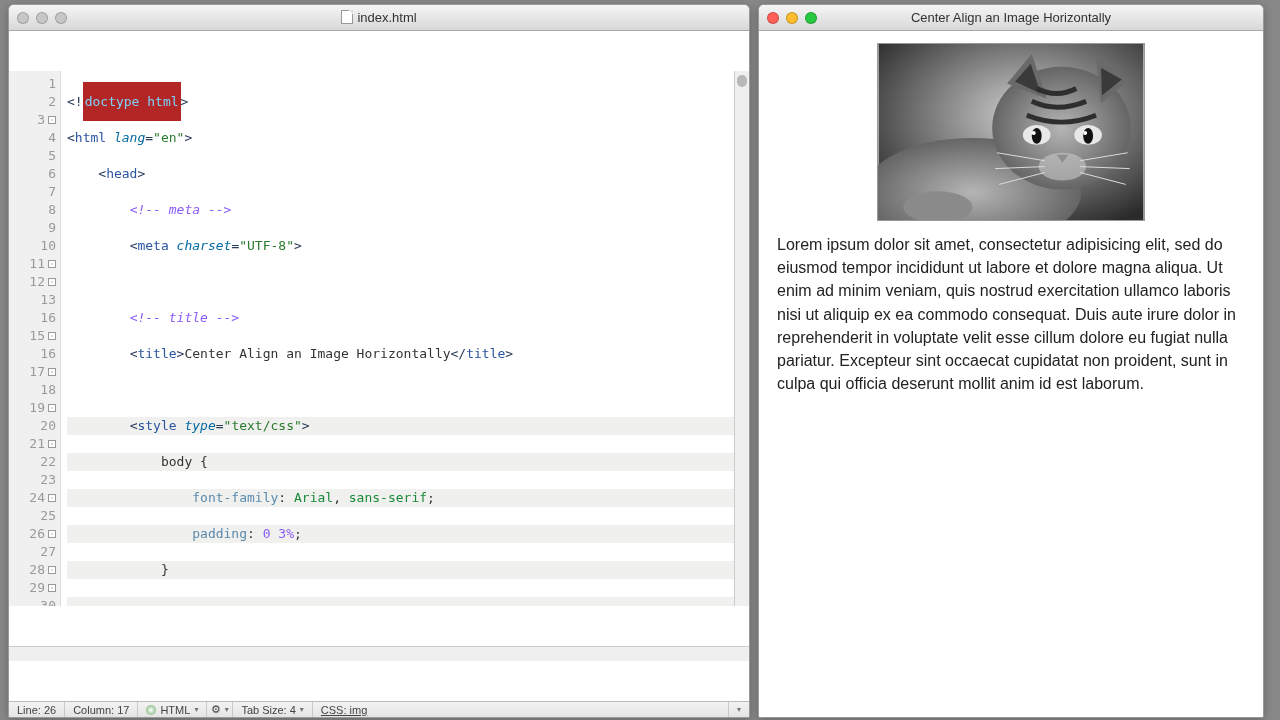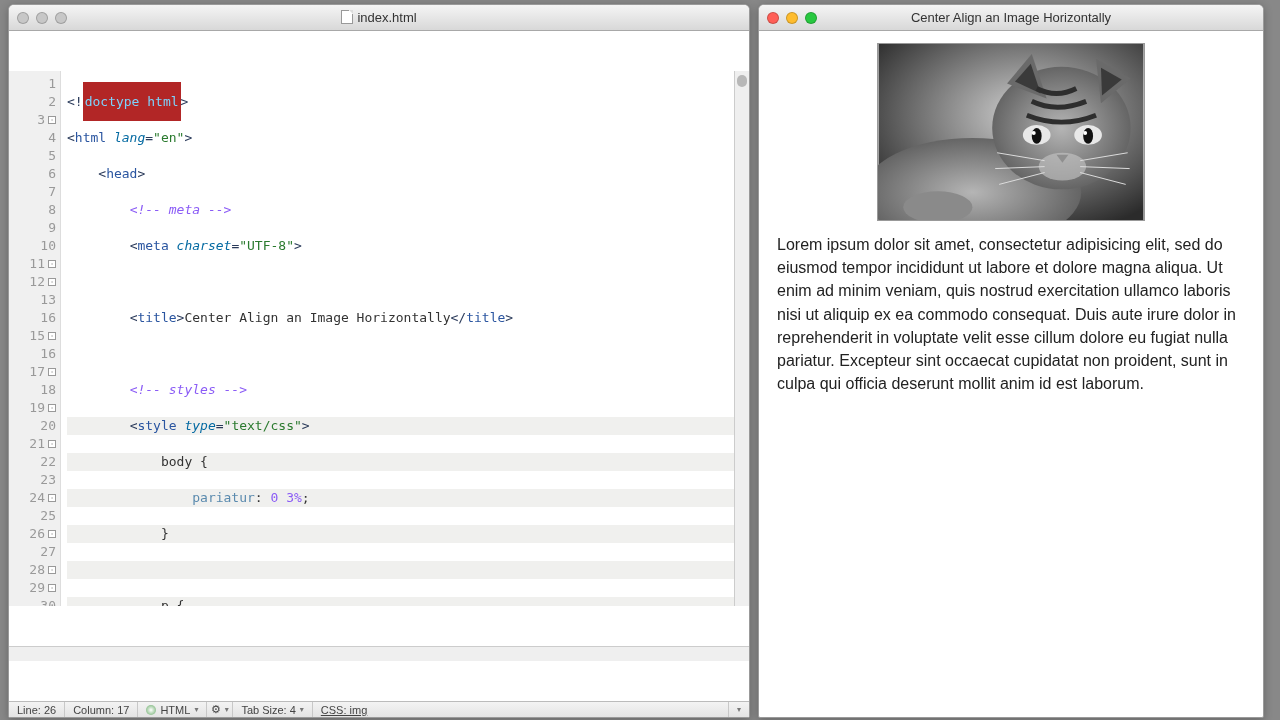--- a/index.html
+++ b/index.html
@@ -250,26 +250,27 @@
       <div class="ln">33</div>
       <div class="ln">34</div>
     </div>
     <div class="code">
 <div class="row"><span class="c-punct">&lt;!</span><span class="c-doctype">doctype html</span><span class="c-punct">&gt;</span></div>
 <div class="row"><span class="c-punct">&lt;</span><span class="c-tag">html</span> <span class="c-attr">lang</span><span class="c-punct">=</span><span class="c-str">"en"</span><span class="c-punct">&gt;</span></div>
 <div class="row">    <span class="c-punct">&lt;</span><span class="c-tag">head</span><span class="c-punct">&gt;</span></div>
 <div class="row">        <span class="c-comment">&lt;!-- meta --&gt;</span></div>
 <div class="row">        <span class="c-punct">&lt;</span><span class="c-tag">meta</span> <span class="c-attr">charset</span><span class="c-punct">=</span><span class="c-str">"UTF-8"</span><span class="c-punct">&gt;</span></div>
 <div class="row"></div>
+<div class="row">        <span class="c-comment">&lt;!-- title --&gt;</span></div>
 <div class="row">        <span class="c-punct">&lt;</span><span class="c-tag">title</span><span class="c-punct">&gt;</span><span>Center Align an Image Horizontally</span><span class="c-punct">&lt;/</span><span class="c-tag">title</span><span class="c-punct">&gt;</span></div>
 <div class="row"></div>
-<div class="row">        <span class="c-comment">&lt;!-- styles --&gt;</span></div>
 <div class="row hl-line">        <span class="c-punct">&lt;</span><span class="c-tag">style</span> <span class="c-attr">type</span><span class="c-punct">=</span><span class="c-str">"text/css"</span><span class="c-punct">&gt;</span></div>
 <div class="row hl-line">            body {</div>
-<div class="row hl-line">                <span class="c-prop">pariatur</span>: <span class="c-num">0 3%</span>;</div>
+<div class="row hl-line">                <span class="c-prop">font-family</span>: <span class="c-val">Arial</span>, <span class="c-val">sans-serif</span>;</div>
+<div class="row hl-line">                <span class="c-prop">padding</span>: <span class="c-num">0 3%</span>;</div>
 <div class="row hl-line">            }</div>
 <div class="row hl-line"></div>
 <div class="row hl-line">            p {</div>
 <div class="row hl-line">                <span class="c-prop">line-height</span>: <span class="c-num">1.4em</span>;</div>
 
 
 
 
 
 

